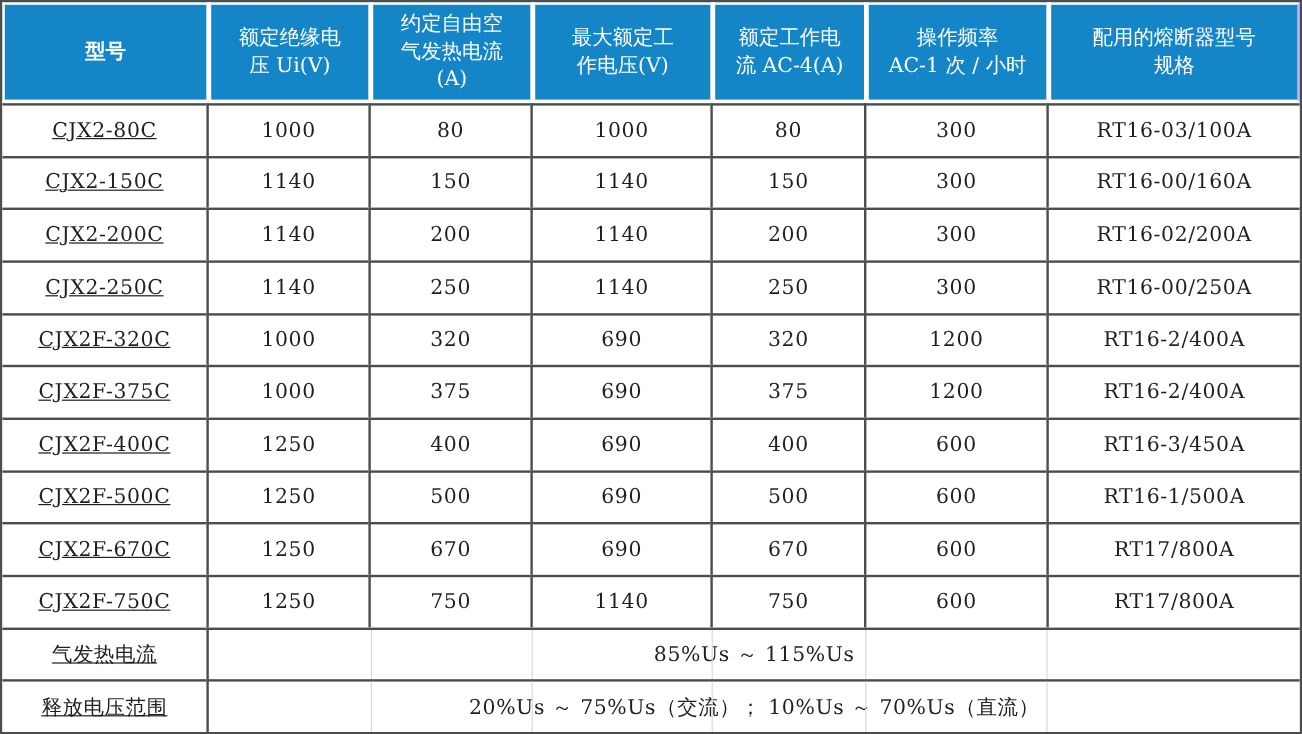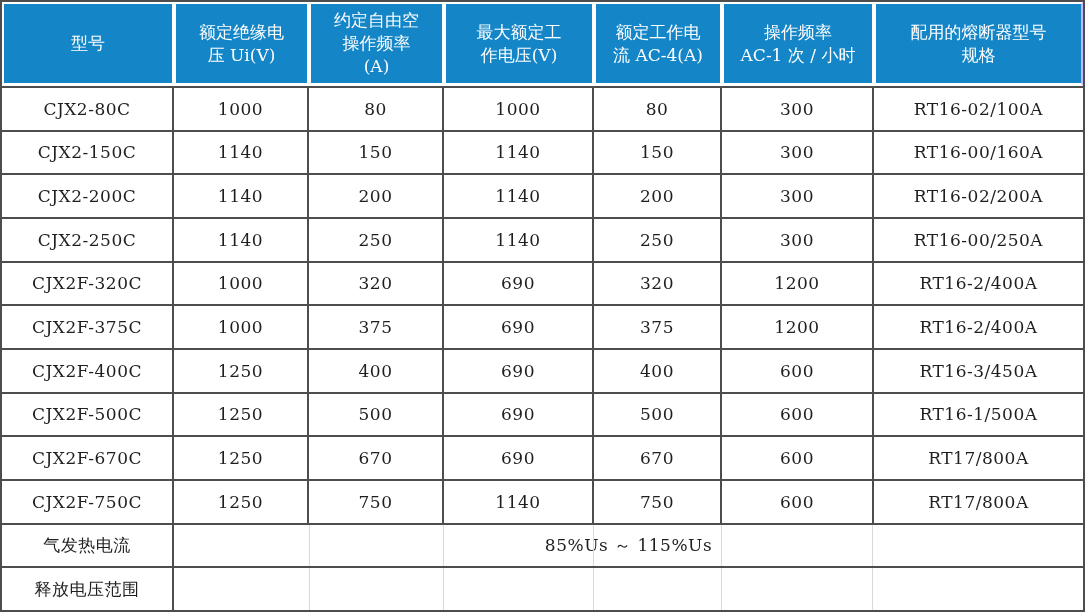--- a/index.html
+++ b/index.html
@@ -29,37 +29,37 @@
     text-align: center;
     font-size: 17px;
     line-height: 1.35;
     white-space: pre-line;
     border-top: 2px solid #ffffff;
     border-left: 4px solid #ffffff;
     border-bottom: 3px solid #ffffff;
     box-sizing: border-box;
     padding: 0 2px;
   }
-  .h.first { border-left: 2px solid #ffffff; }
+  .h.first { border-left: 2px solid #ffffff; font-weight: bold; }
   .h.last  { border-right: 2px solid #c4b5fd; }
   
   .c {
     background: #ffffff;
     color: #1f1f1f;
     display: flex;
     align-items: center;
     justify-content: center;
     text-align: center;
     font-size: 17px;
     border-top: 2px solid #4d4d4d;
     border-left: 2px solid #4d4d4d;
     box-sizing: border-box;
     letter-spacing: 0.5px;
   }
-  .c.col0 { border-left: none; }
+  .c.col0 { border-left: none; text-decoration: underline; }
   
   .merged {
     grid-column: 2 / 8;
     position: relative;
     text-align: center;
   }
   .faint-line {
     position: absolute;
     top: 0;
     bottom: 0;
@@ -76,40 +76,40 @@
 </head>
 <body>
 
 <div class="spec-table">
 
   <div class="row">
     <div class="h first">型号</div>
     <div class="h">额定绝缘电
 压 Ui(V)</div>
     <div class="h">约定自由空
-操作频率
+气发热电流
 (A)</div>
     <div class="h">最大额定工
 作电压(V)</div>
     <div class="h">额定工作电
 流 AC-4(A)</div>
     <div class="h">操作频率
 AC-1 次 / 小时</div>
     <div class="h last">配用的熔断器型号
 规格</div>
   </div>
 
   <div class="row">
     <div class="c col0">CJX2-80C</div>
     <div class="c">1000</div>
     <div class="c">80</div>
     <div class="c">1000</div>
     <div class="c">80</div>
     <div class="c">300</div>
-    <div class="c">RT16-02/100A</div>
+    <div class="c">RT16-03/100A</div>
   </div>
 
   <div class="row">
     <div class="c col0">CJX2-150C</div>
     <div class="c">1140</div>
     <div class="c">150</div>
     <div class="c">1140</div>
     <div class="c">150</div>
     <div class="c">300</div>
     <div class="c">RT16-00/160A</div>
@@ -203,20 +203,21 @@
       <i class="faint-line fl2"></i>
       <i class="faint-line fl3"></i>
       <i class="faint-line fl4"></i>
       <i class="faint-line fl5"></i>
     </div>
   </div>
 
   <div class="row">
     <div class="c col0">释放电压范围</div>
     <div class="c merged">
+      <span>20%Us ～ 75%Us（交流）； 10%Us ～ 70%Us（直流）</span>
       <i class="faint-line fl1"></i>
       <i class="faint-line fl2"></i>
       <i class="faint-line fl3"></i>
       <i class="faint-line fl4"></i>
       <i class="faint-line fl5"></i>
     </div>
   </div>
 
 </div>
 

